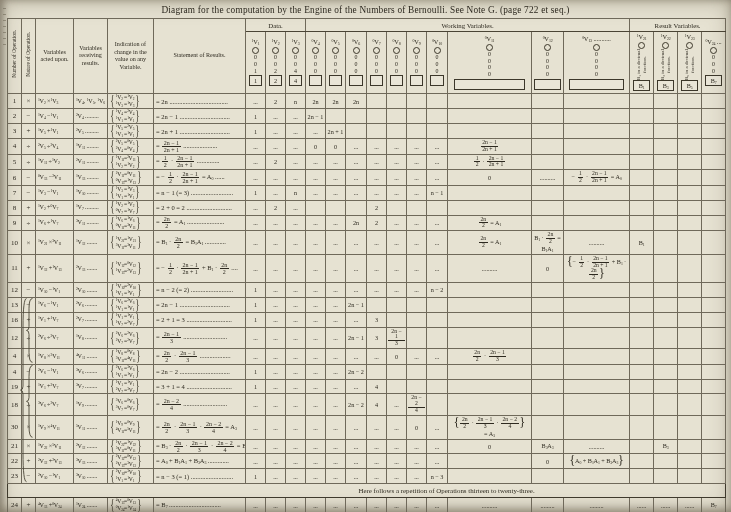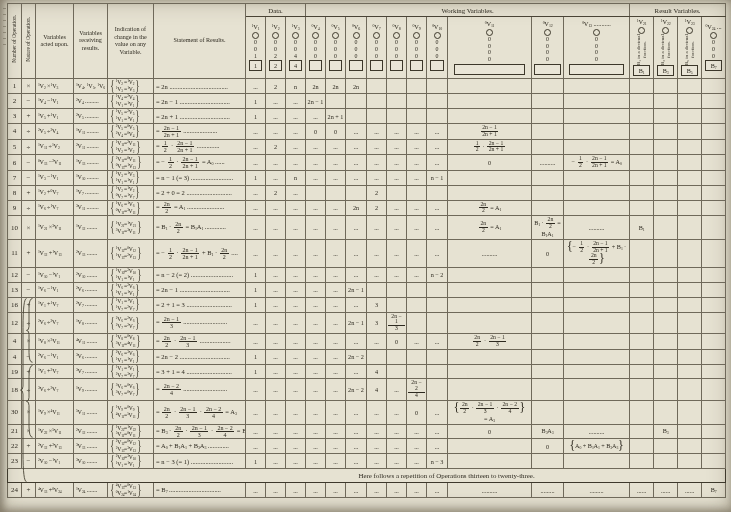--- a/index.html
+++ b/index.html
@@ -43,20 +43,21 @@
   tr.seprow td{border-left:none;border-right:none;font-size:6.9px;text-align:center;padding:3px 0 3px 160px;border-top:1.2px solid #3e392c;border-bottom:1.2px solid #3e392c;}
   .stmtline{white-space:nowrap;}
   .specks{position:absolute;left:3px;top:8px;width:3px;height:40px;
           background:repeating-linear-gradient(180deg,#6b6452 0 1.5px,transparent 1.5px 6px);opacity:.55;}
 </style>
 </head>
 <body>
 
 <div class="page">
   <div class="specks"></div>
+  <div class="title">Diagram for the computation by the Engine of the Numbers of Bernoulli.   See Note G. (page 722 et seq.)</div>
   <table>
     <colgroup>
       <col style="width:14px">
         <col style="width:14px">
         <col style="width:38px">
         <col style="width:34px">
       <col style="width:46px">
         <col style="width:92px">
       <col style="width:20px">
         <col style="width:20px">

